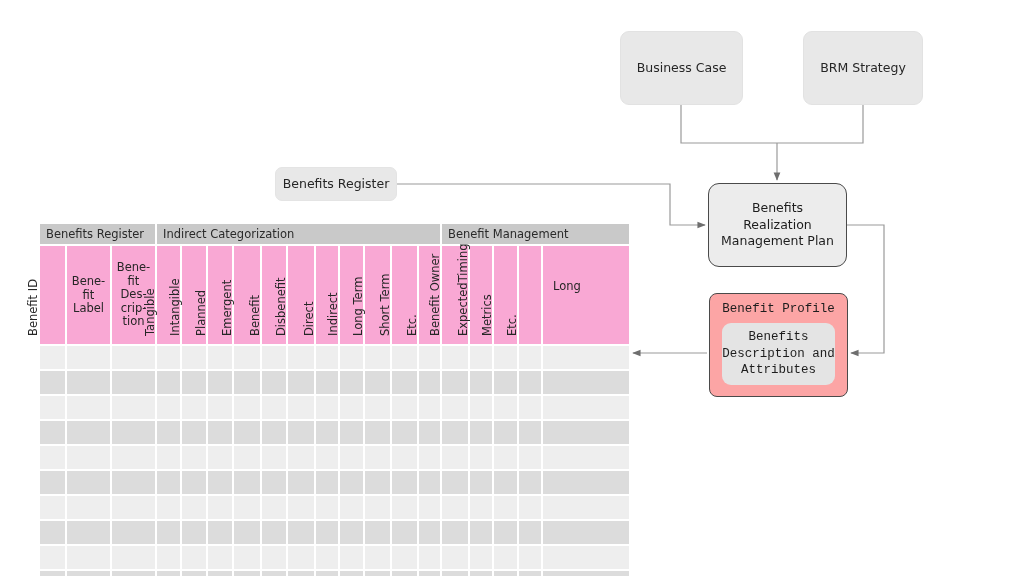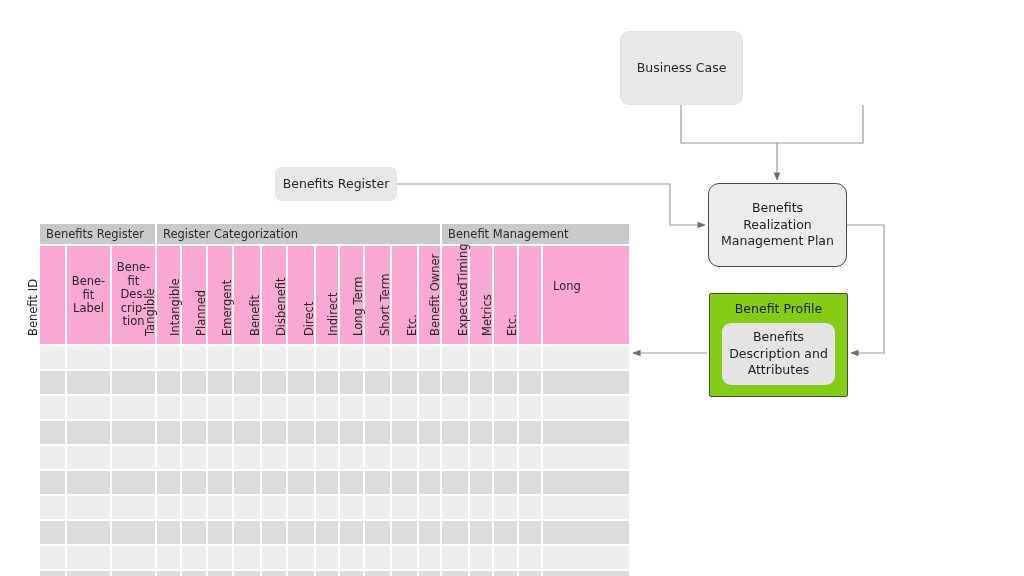--- a/index.html
+++ b/index.html
@@ -63,24 +63,25 @@
 
   .node-strong {
     background: #ececec;
     border-radius: 11px;
     border: 1.6px solid #4a4a4a;
     font-size: 12.5px;
     color: #1d1d1d;
   }
 
   .node-outline {
-    background: #84cc16;
-    border-radius: 2px;
+    background: #fca5a5;
+    border-radius: 8px;
     border: 1.3px solid #4a4a4a;
     display: block;
+    font-family: Liberation Mono, monospace;
   }
 
   .profile-title {
     position: absolute;
     left: 0;
     right: 0;
     top: 7px;
     text-align: center;
     font-size: 12.5px;
     color: #1d1d1d;
@@ -212,20 +213,23 @@
 
     <g>
       <path d="M 707 353 L 633 353" fill="none" stroke="#9a9a9a" stroke-width="1.2" marker-end="url(#arrow)"></path>
     </g>
   </svg>
 
   <div class="node node-soft" style="left:620px; top:31px; width:123px; height:74px;">
     <span>Business Case</span>
   </div>
 
+  <div class="node node-soft" style="left:803px; top:31px; width:120px; height:74px;">
+    <span>BRM Strategy</span>
+  </div>
 
   <div class="node node-plain" style="left:275px; top:167px; width:122px; height:34px;">
     <span>Benefits Register</span>
   </div>
 
   <div class="node node-strong" style="left:708px; top:183px; width:139px; height:84px;">
     <span>Benefits
 Realization
 Management Plan</span>
   </div>
@@ -255,21 +259,21 @@
         <col style="width: 23px;">
         <col style="width: 28px;">
         <col style="width: 24px;">
         <col style="width: 25px;">
         <col style="width: 24px;">
         <col style="width: 88px;">
       </colgroup>
     <thead>
       <tr id="group-row">
           <td class="grp-cell" colspan="3">Benefits Register</td>
-          <td class="grp-cell" colspan="11">Register Categorization</td>
+          <td class="grp-cell" colspan="11">Indirect Categorization</td>
           <td class="grp-cell" colspan="5">Benefit Management</td>
         </tr>
       <tr id="header-row">
           <td class="hdr-cell">
             <div class="hdr-vert">Benefit ID</div>
           </td>
           <td class="hdr-cell">
             <div class="hdr-horiz">Bene-
 fit
 Label</div>

